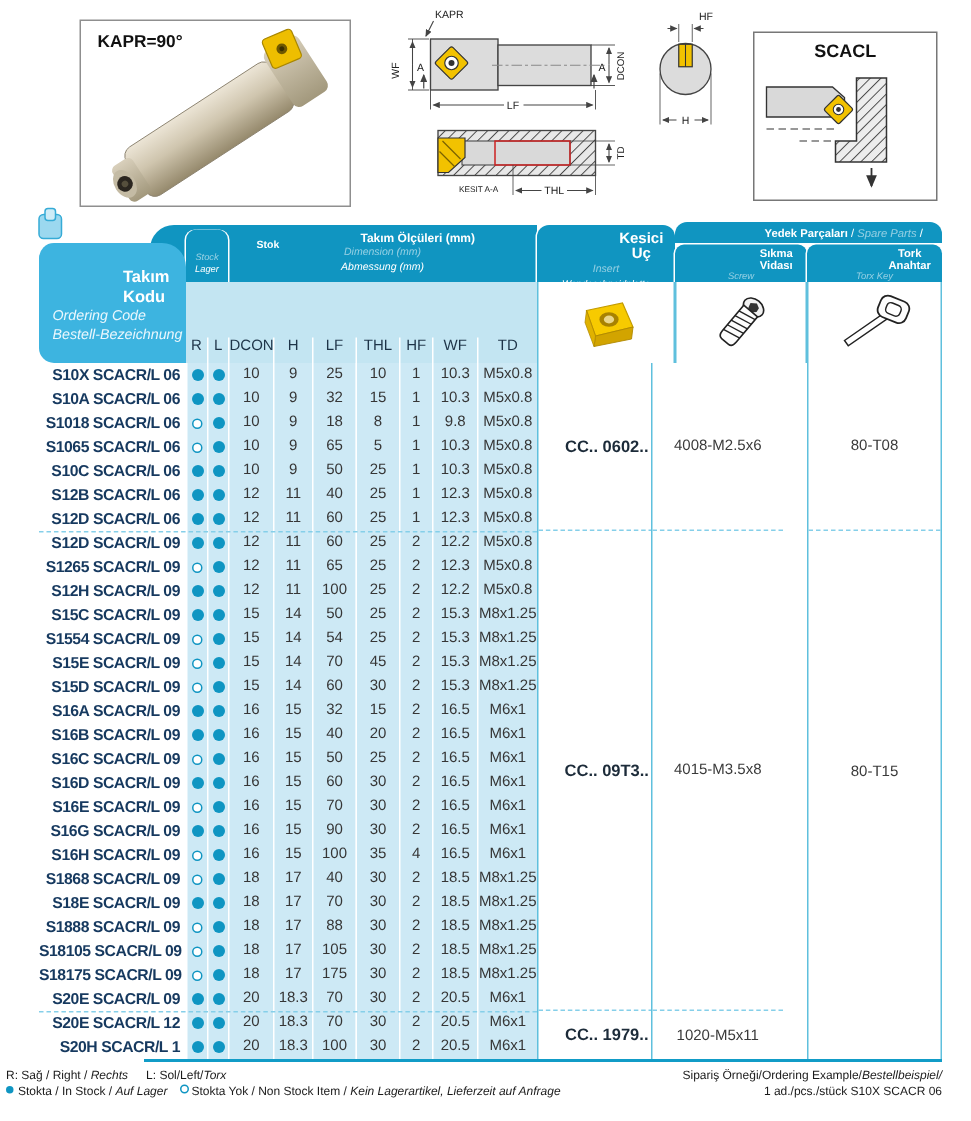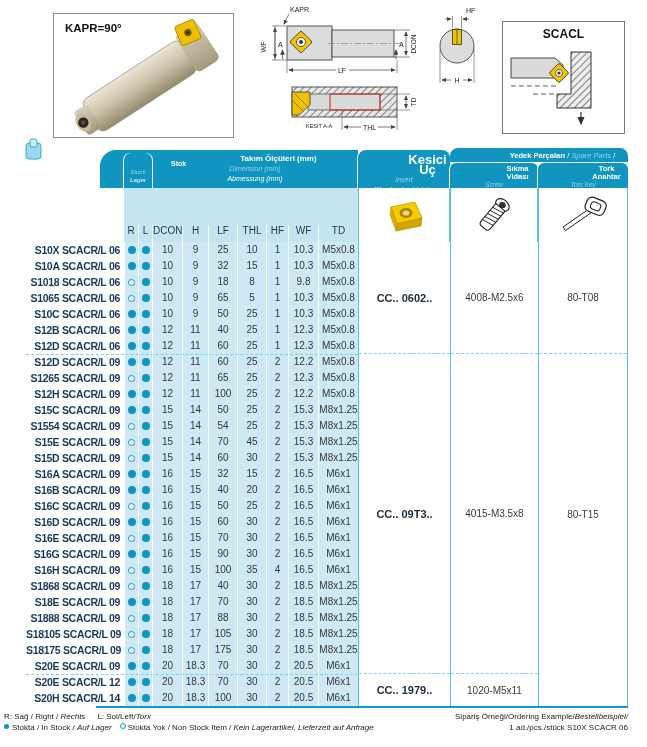--- a/index.html
+++ b/index.html
@@ -28,21 +28,21 @@
   #code-box .h-en,#code-box .h-de{font-size:9.5px;display:block;line-height:12.5px;color:#eaf7fd;font-style:italic;}
   #stok-tab{position:absolute;left:124px;top:153px;width:28px;height:35px;background:#1095c1;border-radius:7px 7px 0 0;
             box-shadow:-1px 0 0 #fff,1px 0 0 #fff;z-index:2;text-align:center;padding-top:6px;box-sizing:border-box;line-height:9px;}
   #stok-tab .h-tr{font-size:7px;}
   #stok-tab .h-en,#stok-tab .h-de{font-size:6.2px;line-height:8px;}
   #sub-band{position:absolute;left:124px;top:188px;width:234px;height:54px;background:#c3e5f2;z-index:1;display:flex;align-items:flex-end;}
   .hcell{box-sizing:border-box;text-align:center;font-size:10px;color:#1e3448;padding-bottom:6px;border-left:1px solid #fff;}
   .hcell:first-child{border-left:none;}
   #insert-hdr{position:absolute;left:358px;top:150px;width:92px;height:38px;background:#1095c1;border-radius:8px 8px 0 0;
               box-shadow:-1px 0 0 #fff,1px 0 0 #fff;z-index:2;text-align:center;padding-top:5px;box-sizing:border-box;line-height:10px;}
-  #insert-hdr .h-tr{font-size:13px;}
+  #insert-hdr .h-tr{font-size:10px;}
   #insert-hdr .h-en{font-size:7px;}
   #insert-hdr .h-de{font-size:6.5px;}
   #yedek-band{position:absolute;left:450px;top:148px;width:178px;height:14px;background:#1095c1;border-radius:8px 8px 0 0;
               z-index:2;text-align:center;line-height:15px;font-size:7.5px;}
   #yedek-band .sep{color:#fff;}
   #screw-hdr,#torx-hdr{position:absolute;top:163px;height:25px;background:#1095c1;border-radius:6px 6px 0 0;
               box-shadow:-1px 0 0 #fff,1px 0 0 #fff;z-index:2;text-align:center;padding-top:2px;box-sizing:border-box;line-height:7.8px;}
   #screw-hdr{left:450px;width:88px;}
   #torx-hdr{left:538px;width:90px;}
   #screw-hdr .h-tr,#torx-hdr .h-tr{font-size:7.5px;}
@@ -60,21 +60,21 @@
   .cd{box-sizing:border-box;border-left:1px solid #fff;background:#cde9f5;font-size:10px;color:#363636;
       text-align:center;line-height:16px;display:flex;align-items:center;justify-content:center;}
   .w-r{width:14px;}.w-l{width:14px;}.w-dcon{width:30px;}.w-h{width:26px;}.w-lf{width:29px;}
   .w-thl{width:29px;}.w-hf{width:22px;}.w-wf{width:30px;}.w-td{width:40px;}
   .dot{display:inline-block;border-radius:50%;}
   .dot.f{width:8px;height:8px;background:#0f95c2;}
   .dot.o{width:5px;height:5px;background:#fff;border:1.5px solid #0f95c2;}
   
   .spare-col{position:absolute;top:242px;height:464px;background:#fff;border-left:1px solid #5fc0dd;box-sizing:border-box;z-index:2;}
   #sp-insert{left:358px;width:92px;}
-  #sp-screw{left:450px;width:88px;}
+  #sp-screw{left:434px;width:88px;}
   #sp-torx{left:538px;width:90px;border-right:1px solid #5fc0dd;}
   .seg{box-sizing:border-box;display:flex;align-items:center;justify-content:center;border-bottom:1px dashed #85cfe9;}
   .seg:last-child{border-bottom:none;}
   .seg-label{font-size:10px;color:#3a3a3a;}
   .seg-bold{font-weight:bold;font-size:11px;color:#1c2b39;}
   .dash{position:absolute;left:26px;width:332px;height:0;border-top:1px dashed #85cfe9;z-index:4;}
   #tbl-bottom{position:absolute;left:96px;top:706px;width:532px;height:2px;background:#119cc7;}
   
   .foot{position:absolute;font-size:8px;color:#1a1a1a;white-space:nowrap;}
   .foot i{font-style:italic;}
@@ -233,20 +233,25 @@
   </svg>
 
   <div id="hdr-teal">
     <div id="dim-hdr">
       <div class="h-tr">Takım Ölçüleri (mm)</div>
       <div class="h-en">Dimension (mm)</div>
       <div class="h-de">Abmessung (mm)</div>
     </div>
   </div>
 
+  <div id="code-box">
+    <span class="h-tr">Takım Kodu</span>
+    <span class="h-en">Ordering Code</span>
+    <span class="h-de">Bestell-Bezeichnung</span>
+  </div>
 
   <div id="stok-tab">
     <div class="h-tr">Stok</div>
     <div class="h-en">Stock</div>
     <div class="h-de">Lager</div>
   </div>
 
   <div id="sub-band">
       <div class="hcell w-r">R</div>
       <div class="hcell w-l">L</div>
@@ -757,21 +762,21 @@
         </div>
         <div class="cd w-dcon">20</div>
         <div class="cd w-h">18.3</div>
         <div class="cd w-lf">70</div>
         <div class="cd w-thl">30</div>
         <div class="cd w-hf">2</div>
         <div class="cd w-wf">20.5</div>
         <div class="cd w-td">M6x1</div>
       </div>
       <div class="row">
-        <div class="cc">S20H SCACR/L 14</div>
+        <div class="cc">S20H SCACR/L 1</div>
         <div class="cd w-r">
           <span class="dot f"></span>
         </div>
         <div class="cd w-l">
           <span class="dot f"></span>
         </div>
         <div class="cd w-dcon">20</div>
         <div class="cd w-h">18.3</div>
         <div class="cd w-lf">100</div>
         <div class="cd w-thl">30</div>

